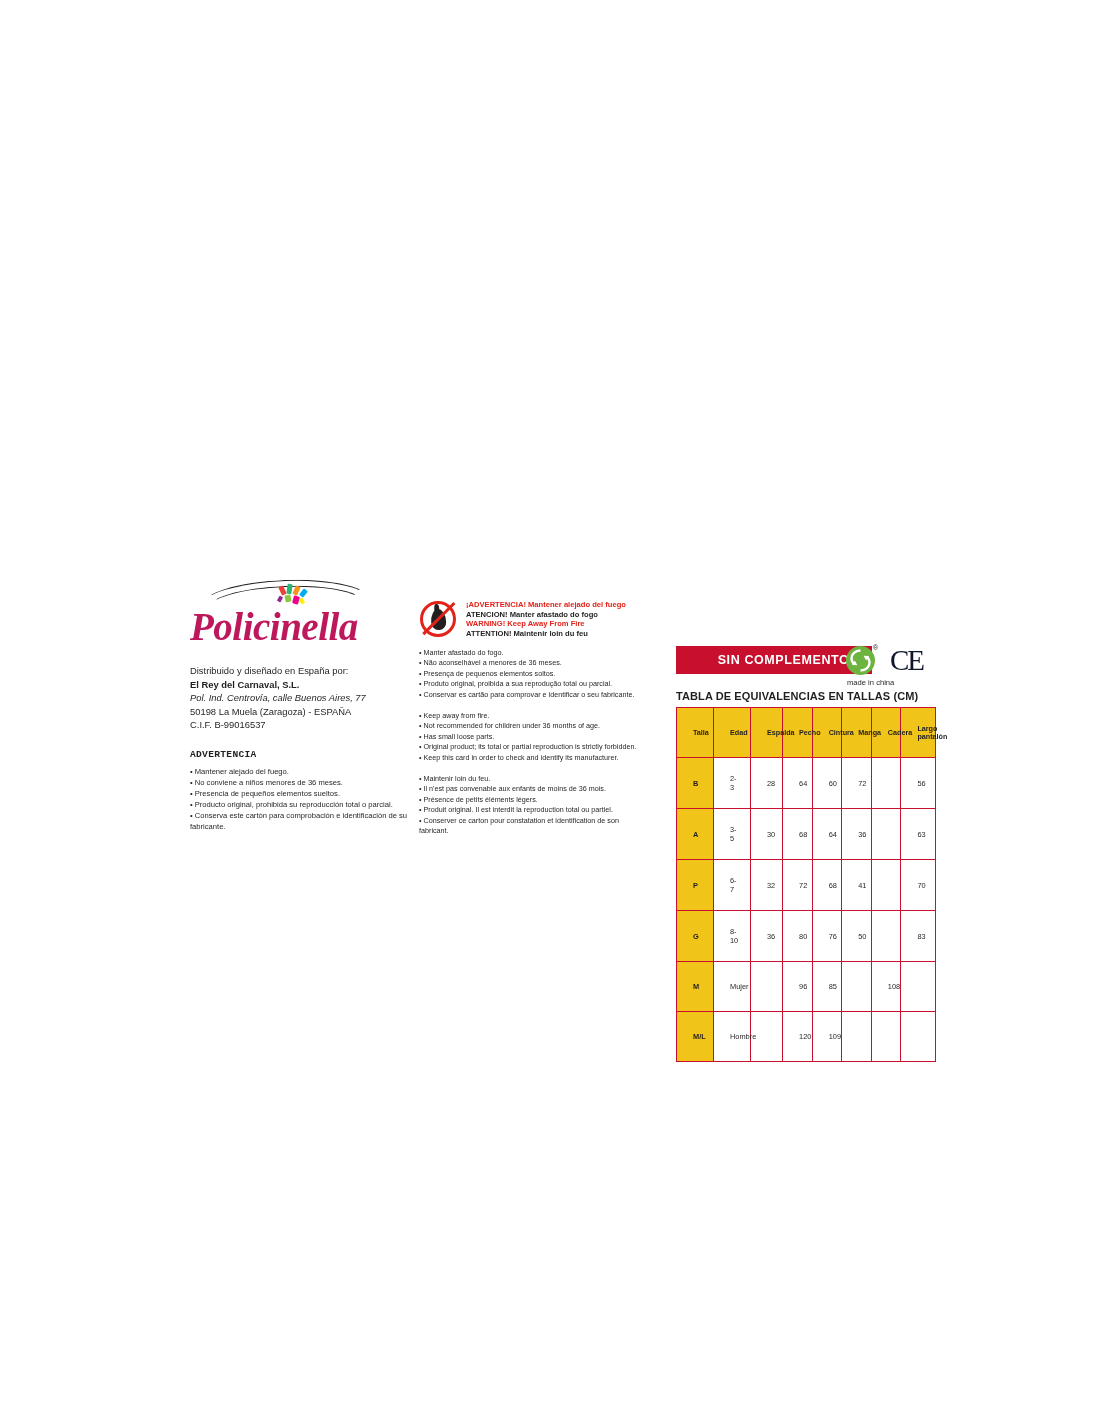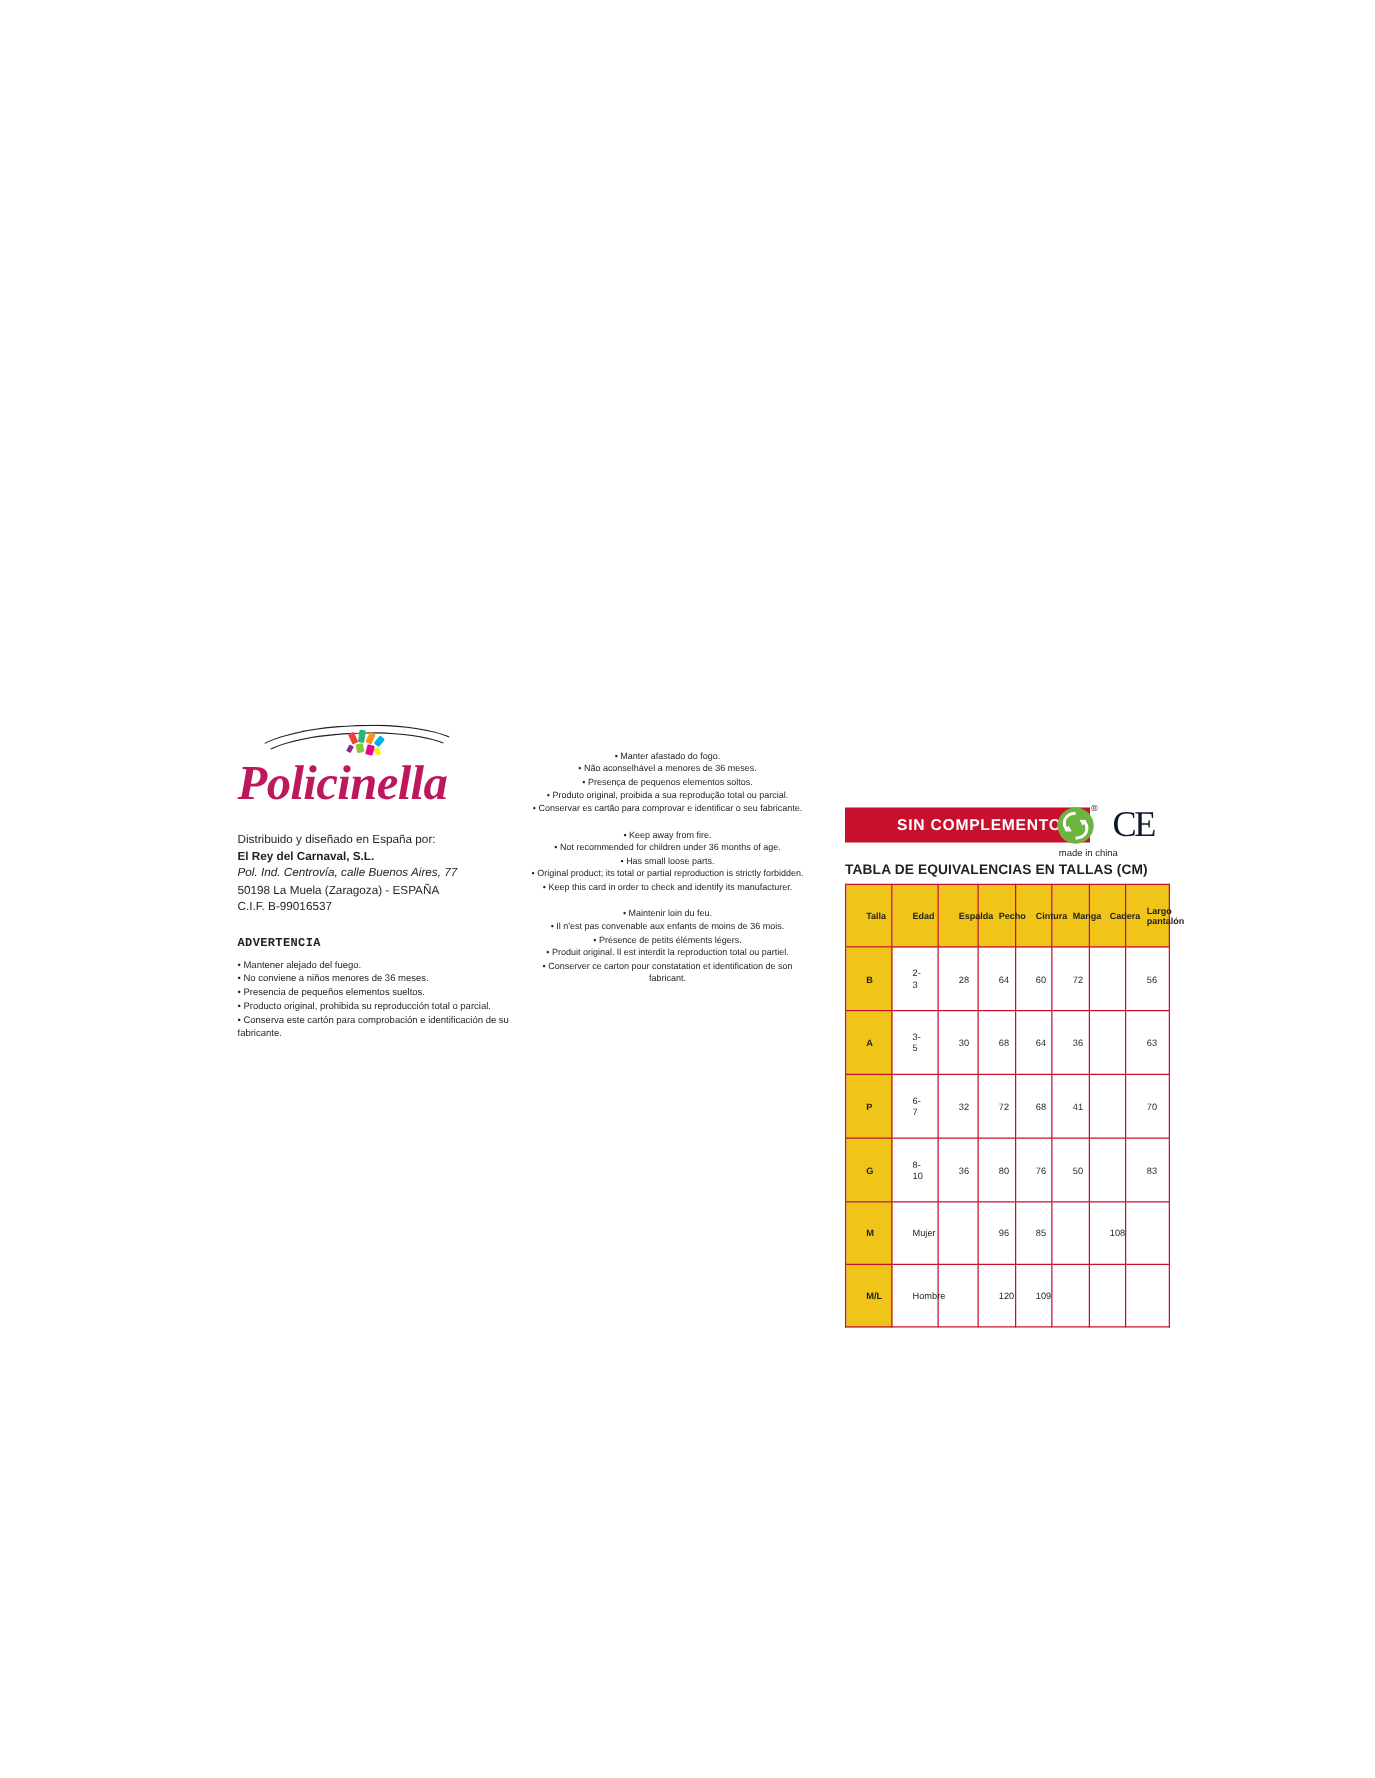--- a/index.html
+++ b/index.html
@@ -196,21 +196,20 @@
     font-weight: bold;
   }
 
   .mid-block {
     font-size: 7.2px;
     line-height: 10.4px;
     color: #231f20;
   }
   .mid-block div {
     white-space: nowrap;
-    text-align: center;
   }
   .mid-block div.wrap {
     white-space: normal;
   }
   .mid-gap {
     height: 11px;
   }
 
   
   .col-right {
@@ -359,20 +358,33 @@
       <div>• Mantener alejado del fuego.</div>
       <div>• No conviene a niños menores de 36 meses.</div>
       <div>• Presencia de pequeños elementos sueltos.</div>
       <div>• Producto original, prohibida su reproducción total o parcial.</div>
       <div class="wrap">• Conserva este cartón para comprobación e identificación de su fabricante.</div>
     </div>
   </div>
 
   <div class="col-mid">
 
+    <div class="warn-head">
+      <div class="no-fire">
+        <div class="nf-circle"></div>
+        <div class="nf-flame"></div>
+        <div class="nf-bar"></div>
+      </div>
+      <div class="warn-lines">
+        <div class="red">¡ADVERTENCIA! Mantener alejado del fuego</div>
+        <div class="blkb">ATENCION! Manter afastado do fogo</div>
+        <div class="red">WARNING! Keep Away From Fire</div>
+        <div class="blkb">ATTENTION! Maintenir loin du feu</div>
+      </div>
+    </div>
 
     <div class="mid-block">
       <div>• Manter afastado do fogo.</div>
       <div>• Não aconselhável a menores de 36 meses.</div>
       <div>• Presença de pequenos elementos soltos.</div>
       <div>• Produto original, proibida a sua reprodução total ou parcial.</div>
       <div>• Conservar es cartão para comprovar e identificar o seu fabricante.</div>
     </div>
 
     <div class="mid-gap"></div>

